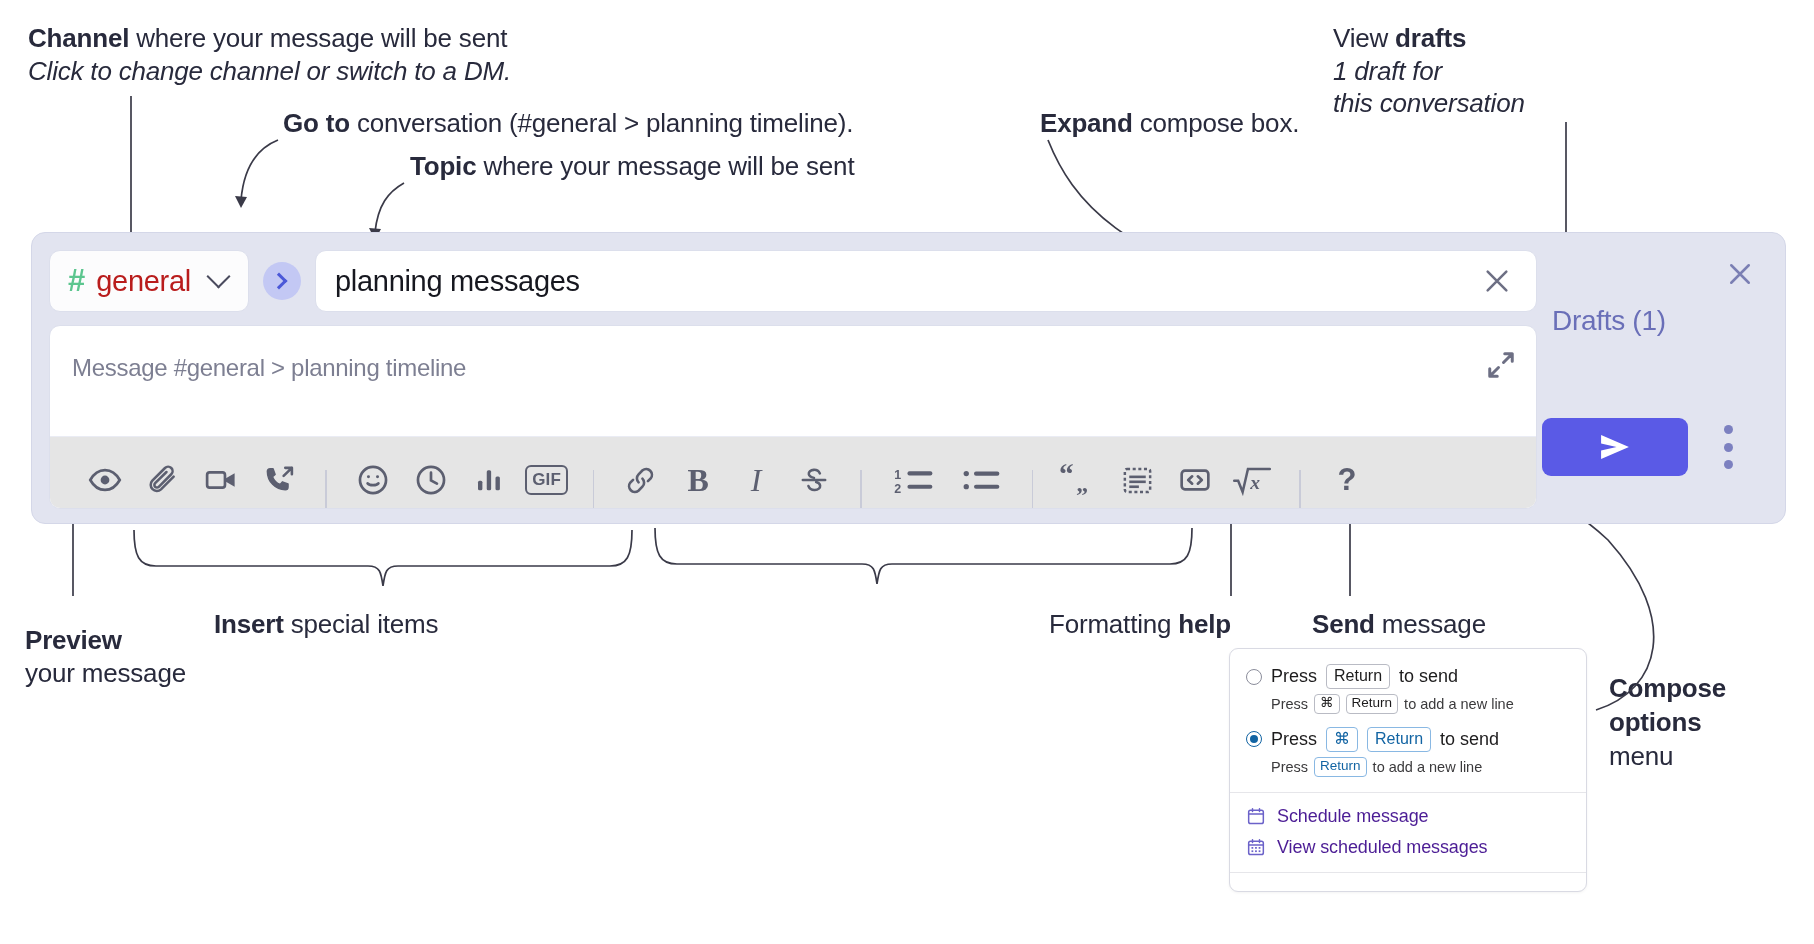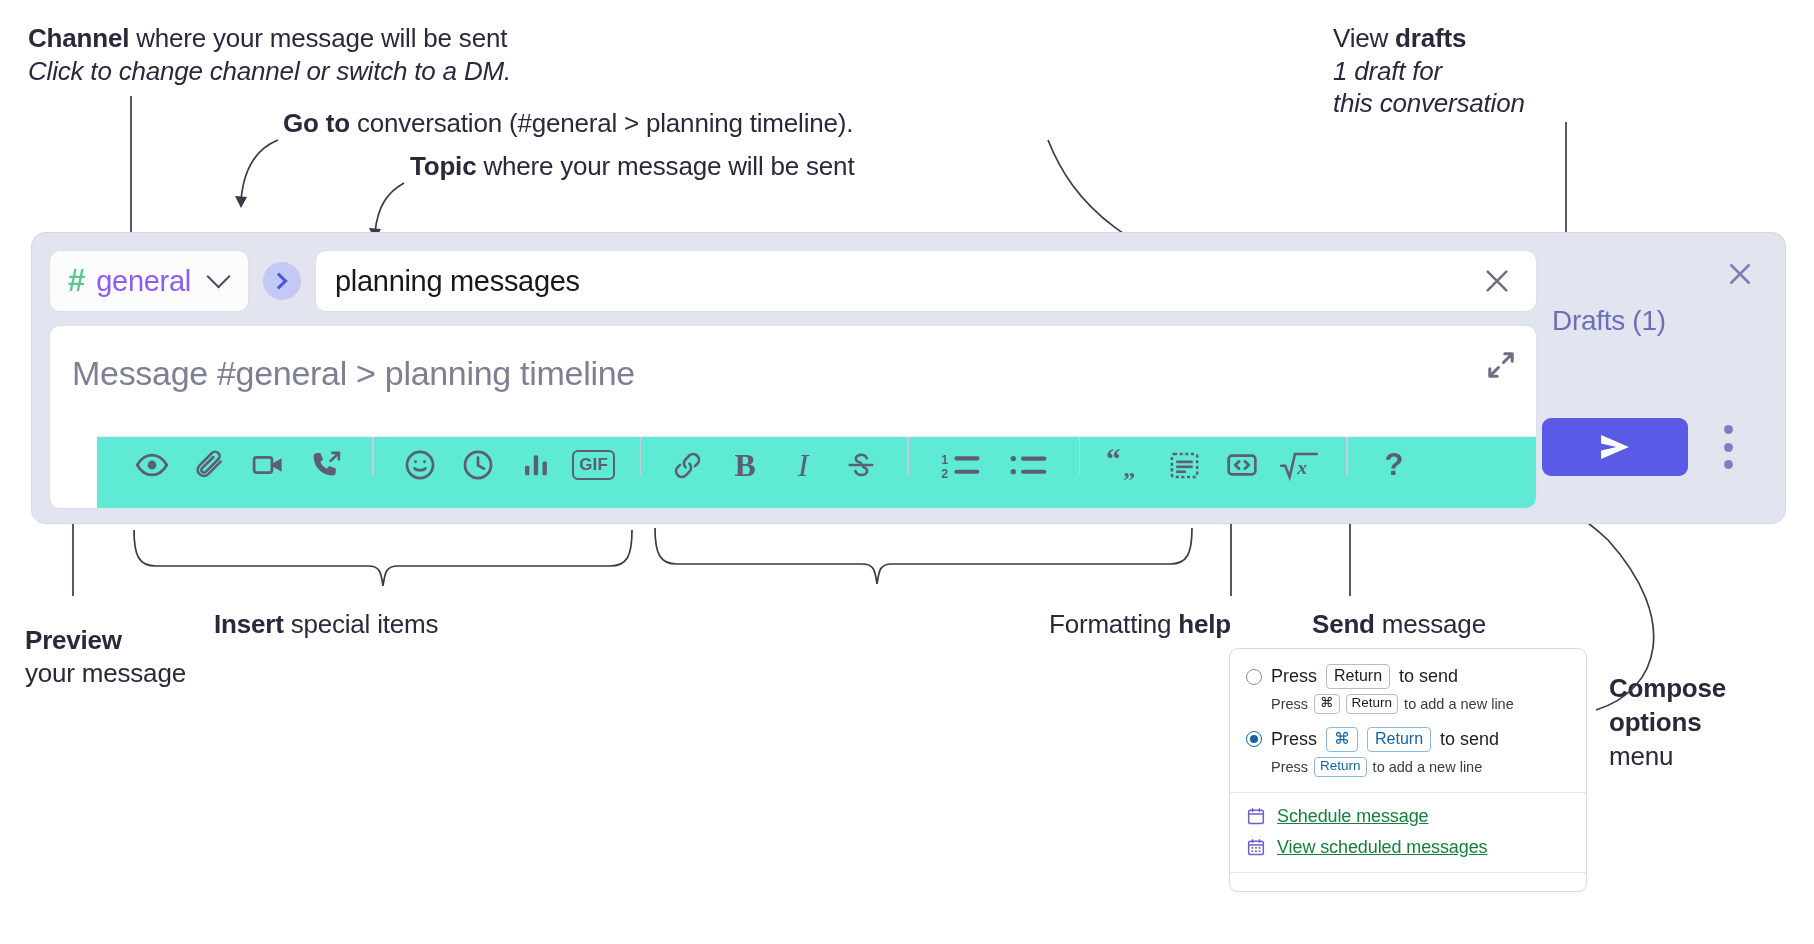--- a/index.html
+++ b/index.html
@@ -56,21 +56,21 @@
     border-radius: 11px;
     display: flex; align-items: center;
     padding: 0 16px 0 18px;
     gap: 11px;
     cursor: pointer;
   }
   #channelPill .hash {
     font-size: 31px; font-weight: 700; color: #5cc68f; line-height: 1;
     position: relative; top: -1px;
   }
-  #channelPill .cname { font-size: 29px; color: #8b5cf6; letter-spacing: -0.3px; }
+  #channelPill .cname { font-size: 29px; color: #b91c1c; letter-spacing: -0.3px; }
   .chev { width: 17px; height: 17px; border-right: 2.4px solid #4a4b5e; border-bottom: 2.4px solid #4a4b5e;
           transform: rotate(45deg); margin-left: 8px; position: relative; top: -5px; }
 
   #goBtn {
     width: 38px; height: 38px; border-radius: 50%;
     background: #c3c8f4;
     margin: 0 14px;
     display: flex; align-items: center; justify-content: center;
     cursor: pointer; flex: 0 0 auto;
   }
@@ -95,38 +95,37 @@
   #msgBox {
     position: absolute; left: 0; top: 76px;
     width: 1488px; height: 184px;
     background: #ffffff;
     border: 1px solid #dcdfec;
     border-radius: 11px;
     overflow: hidden;
   }
   #placeholder {
     position: absolute; left: 22px; top: 28px;
-    font-size: 34px; color: #7d7f92; letter-spacing: -0.3px;
+    font-size: 24px; color: #7d7f92; letter-spacing: -0.3px;
   }
   #expandBtn {
     position: absolute; right: 14px; top: 18px;
     width: 42px; height: 42px; cursor: pointer;
     display: flex; align-items: center; justify-content: center;
   }
 
   
   #toolbar {
     position: absolute; left: 0; right: 0; bottom: 0;
     height: 72px;
-    background: #5eead4;
+    background: #e5e5e5;
     border-top: 1px solid #eaecf4;
-    display: flex; align-items: flex-start;
+    display: flex; align-items: flex-end;
     padding-left: 26px;
     gap: 0px;
-    margin-left: 47px;
   }
   .tbtn {
     width: 58px; height: 56px;
     display: flex; align-items: center; justify-content: center;
     cursor: pointer; flex: 0 0 auto;
     color: #5c5f70;
   }
   .tsep { width: 1.6px; height: 38px; background: #c9cbd8; margin: 0 17px; flex: 0 0 auto; }
   .gifbox {
     border: 2.2px solid #5c5f70; border-radius: 6px;
@@ -171,41 +170,44 @@
     display: inline-block; border: 1px solid #b9bbc4; border-radius: 4px;
     padding: 1px 7px 2px 7px; font-size: 16px; color: #1d1c1d;
     background: #fff; line-height: 1.25;
   }
   .kbd.blue { border-color: #89b8e3; color: #1264a3; }
   .kbd.sm { font-size: 13.5px; padding: 0px 5px 1px 5px; }
   .sub-row { display: flex; align-items: center; gap: 6px; padding: 2px 0 6px 41px; }
   .sub-row .t { font-size: 14.5px; color: #3b3a3c; }
   .mdiv { height: 1px; background: #e6e6ea; margin: 9px 0 8px 0; }
   .mitem { display: flex; align-items: center; gap: 11px; padding: 5px 0 5px 16px; cursor: pointer; }
-  .mitem .t { font-size: 18px; color: #15803d; letter-spacing: -0.1px; text-decoration: underline; }
+  .mitem .t { font-size: 18px; color: #4c1d95; letter-spacing: -0.1px; }
   .mico { width: 20px; height: 20px; flex: 0 0 auto; color: #6b62c9; }
 </style>
 </head>
 <body>
 
 <div id="stage">
 
   <div class="anno" style="left:28px; top:22px;">
     <div><b>Channel</b><span> where your message will be sent</span></div>
     <div class="it">Click to change channel or switch to a DM.</div>
   </div>
 
   <div class="anno" style="left:283px; top:107px;">
     <b>Go to</b><span> conversation (#general &gt; planning timeline).</span>
   </div>
 
   <div class="anno" style="left:410px; top:150px;">
     <b>Topic</b><span> where your message will be sent</span>
   </div>
 
+  <div class="anno" style="left:1040px; top:107px;">
+    <b>Expand</b><span> compose box.</span>
+  </div>
 
   <div class="anno" style="left:1333px; top:22px;">
     <div><span>View </span><b>drafts</b></div>
     <div class="it">1 draft for</div>
     <div class="it">this conversation</div>
   </div>
 
   <div class="anno" style="left:25px; top:608px;margin-top:16px;">
     <div><b>Preview</b></div>
     <div>your message</div>

